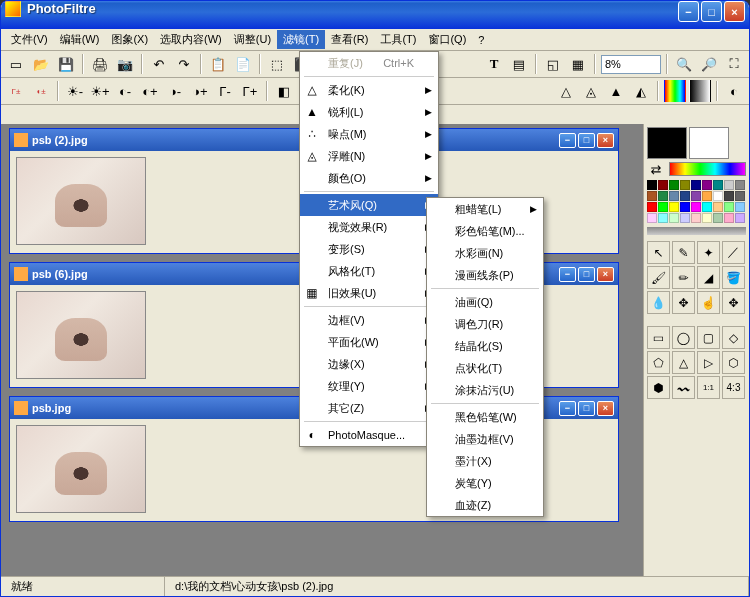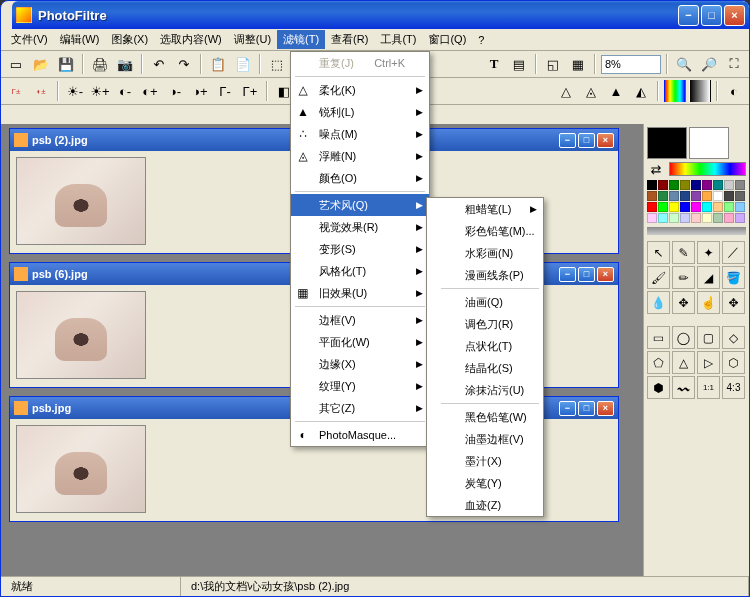--- a/index.html
+++ b/index.html
@@ -1,18 +1,18 @@
 <!DOCTYPE html>
 <html><head>
 <meta charset="utf-8">
 <style>
 * { margin:0; padding:0; box-sizing:border-box; font-family:Tahoma,"Microsoft YaHei",sans-serif; font-size:11px; }
 body { background:#333; }
 .window { width:750px; height:597px; background:#ece9d8; border:1px solid #0831d9; border-radius:8px 8px 0 0; overflow:hidden; position:relative; }
-.titlebar { height:28px; background:linear-gradient(to bottom,#3b7de4 0%,#1e5fc9 8%,#2b6cd8 40%,#0831d9 100%); display:flex; align-items:center; padding:0 4px; border-radius:6px 6px 0 0;margin-left:11px; }
+.titlebar { height:28px; background:linear-gradient(to bottom,#3b7de4 0%,#1e5fc9 8%,#2b6cd8 40%,#0831d9 100%); display:flex; align-items:flex-start; padding:0 4px; border-radius:6px 6px 0 0; }
 .titlebar .app-icon { width:16px; height:16px; background:linear-gradient(135deg,#ff0,#f60); margin-right:6px; border:1px solid #fff3; }
 .titlebar .title { color:#fff; font-weight:bold; font-size:13px; flex:1; text-shadow:1px 1px 1px #0008; }
 .winbtns { display:flex; gap:2px; }
 .winbtn { width:21px; height:21px; border:1px solid #fff; border-radius:3px; color:#fff; font-weight:bold; display:flex; align-items:center; justify-content:center; font-size:11px; cursor:pointer; }
 .winbtn.min,.winbtn.max { background:linear-gradient(#5a9de8,#2666cb); }
 .winbtn.close { background:linear-gradient(#e88a5a,#cb3e26); }
 .menubar { height:22px; background:#ece9d8; display:flex; align-items:center; padding:0 4px; border-bottom:1px solid #aca899; }
 .menubar .mi { padding:2px 6px; cursor:pointer; }
 .menubar .mi.open { background:#316ac5; color:#fff; }
 .toolbar { background:#ece9d8; padding:2px 4px; display:flex; align-items:center; gap:3px; border-bottom:1px solid #aca899; flex-wrap:nowrap; overflow:hidden; }
@@ -39,21 +39,21 @@
 .statusbar { position:absolute; bottom:0; left:0; right:0; height:20px; background:#ece9d8; border-top:1px solid #aca899; display:flex; align-items:center; font-size:11px; }
 .statusbar .cell { padding:0 10px; border-right:1px solid #aca899; height:100%; display:flex; align-items:center; }
 .dropdown { position:absolute; background:#fff; border:1px solid #8a867a; box-shadow:3px 3px 5px #0005; z-index:100; }
 .dropdown .di { height:22px; display:flex; align-items:center; padding:0 20px 0 28px; cursor:pointer; position:relative; white-space:nowrap; }
 .dropdown .di.disabled { color:#aca899; }
 .dropdown .di.hl { background:#316ac5; color:#fff; }
 .dropdown .di .arrow { position:absolute; right:6px; font-size:9px; }
 .dropdown .di .kb { position:absolute; right:24px; color:#888; }
 .dropdown .di .dicon { position:absolute; left:4px; width:16px; height:16px; display:flex; align-items:center; justify-content:center; font-size:12px; }
 .dropdown hr { margin:2px 4px; border:none; border-top:1px solid #ccc; }
-.submenu { left:100%; top:0; margin-left:-2px;padding-left:10px; }
+.submenu { left:100%; top:0; margin-left:-2px; }
 </style>
 </head>
 <body>
 
 <div class="window">
 
   <div class="titlebar">
     <div class="app-icon"></div>
     <div class="title">PhotoFiltre</div>
     <div class="winbtns">
@@ -247,25 +247,25 @@
       <div class="tool">▷</div>
       <div class="tool">⬡</div>
       <div class="tool">⬢</div>
       <div class="tool">〰</div>
       <div class="tool" style="font-size:8px">1:1</div>
       <div class="tool" style="font-size:10px">4:3</div>
     </div>
   </div>
 
   <div class="statusbar">
-    <div class="cell" style="width:180px">就绪</div>
+    <div class="cell" style="width:164px">就绪</div>
     <div class="cell" style="flex:1">d:\我的文档\心动女孩\psb (2).jpg</div>
   </div>
 
-  <div class="dropdown" id="dd1" style="left:289px;top:50px;width:140px">
+  <div class="dropdown" id="dd1" style="left:298px;top:50px;width:140px">
       <div class="di disabled">
         <span>重复(J)</span>
         <span class="kb">Ctrl+K</span>
       </div>
       <hr>
       <div class="di">
         <span class="dicon">△</span>
         <span>柔化(K)</span>
         <span class="arrow">▶</span>
       </div>
@@ -352,26 +352,26 @@
         <span>漫画线条(P)</span>
       </div>
       <hr>
       <div class="di">
         <span>油画(Q)</span>
       </div>
       <div class="di">
         <span>调色刀(R)</span>
       </div>
       <div class="di">
+        <span>结晶化(S)</span>
+      </div>
+      <div class="di">
         <span>点状化(T)</span>
       </div>
       <div class="di">
-        <span>结晶化(S)</span>
-      </div>
-      <div class="di">
         <span>涂抹沾污(U)</span>
       </div>
       <hr>
       <div class="di">
         <span>黑色铅笔(W)</span>
       </div>
       <div class="di">
         <span>油墨边框(V)</span>
       </div>
       <div class="di">

